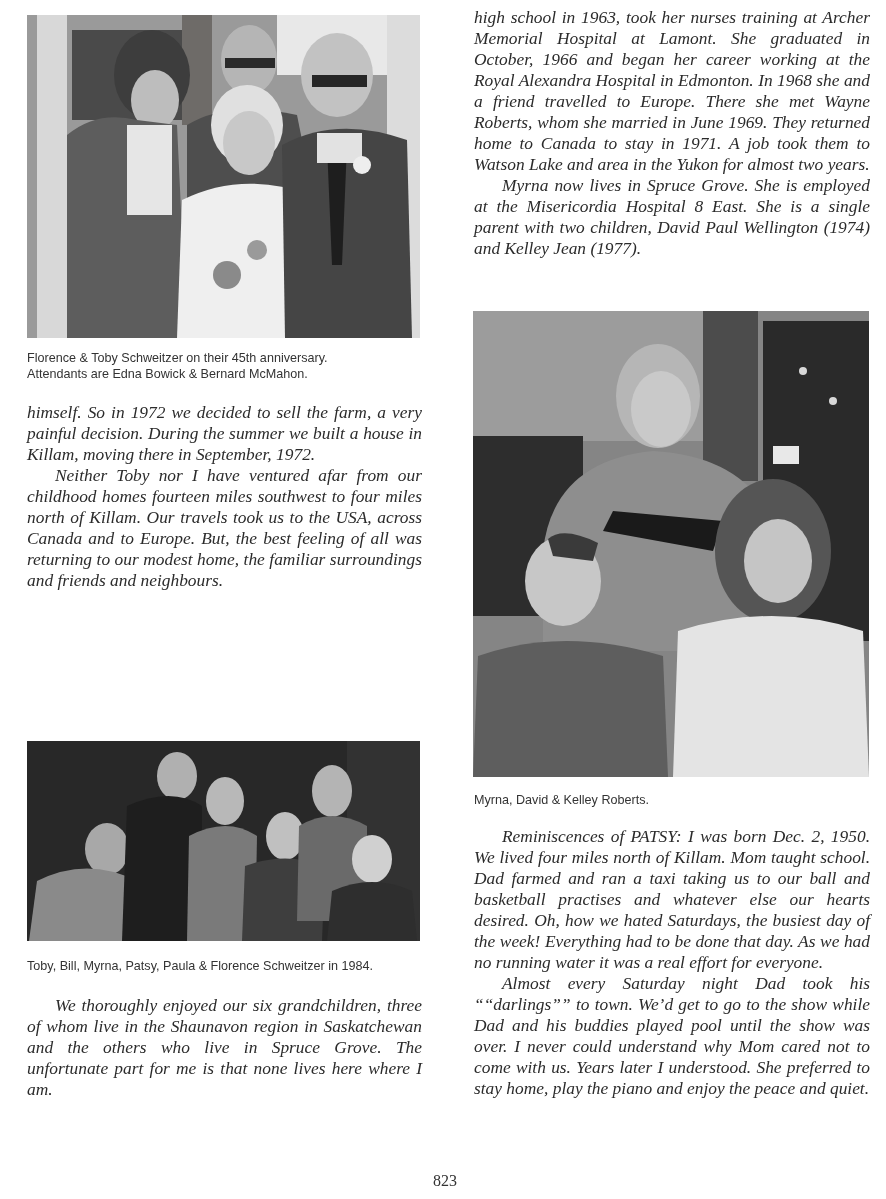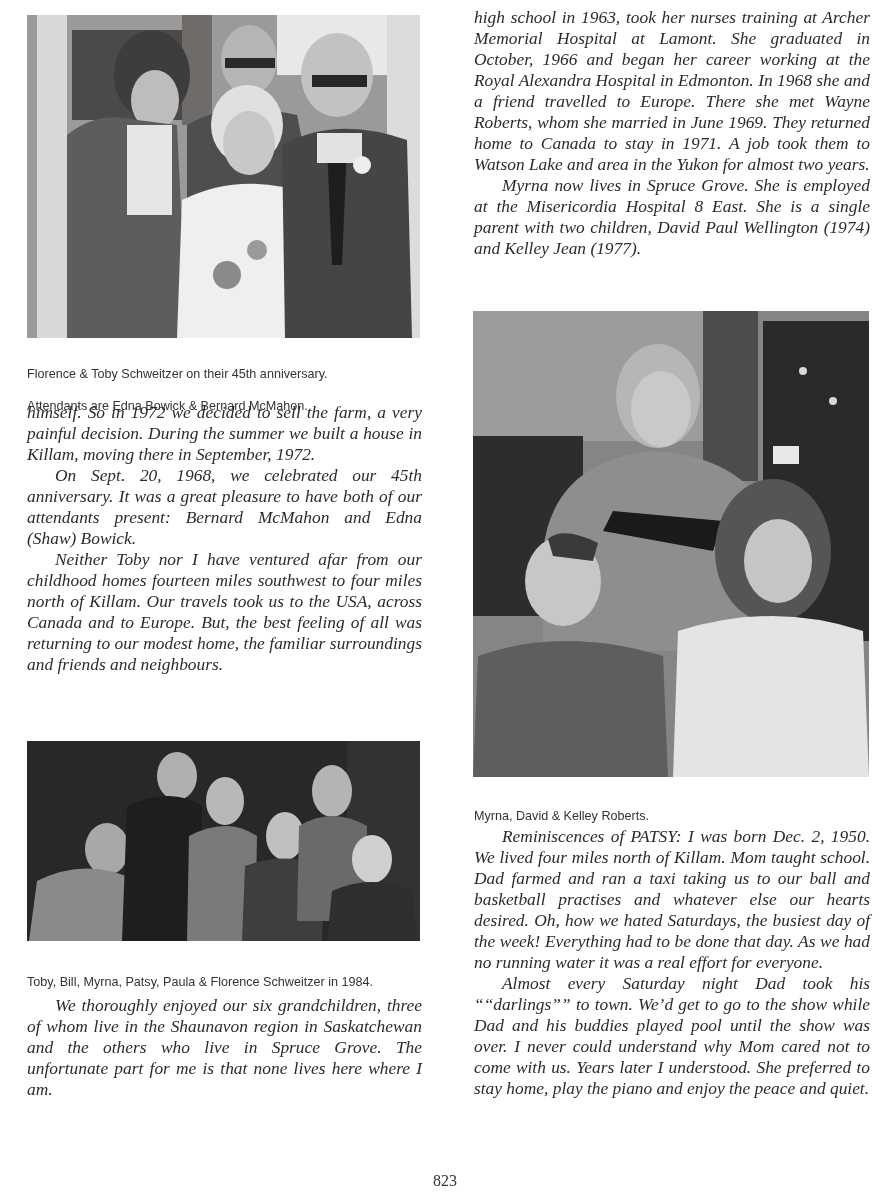--- a/index.html
+++ b/index.html
@@ -22,21 +22,21 @@
     }
     .photo svg { display: block; width: 100%; height: 100%; }
     .caption {
       position: absolute;
       font-family: "Liberation Sans", "DejaVu Sans", sans-serif;
       font-size: 12.6px;
       line-height: 16px;
       color: #333;
       text-align: justify;
     }
-    .caption span { display: block; margin-top: 16px; }
+    .caption span { display: block; }
     .text-block {
       position: absolute;
       font-size: 17.4px;
       line-height: 21px;
       color: #2b2b2b;
       text-align: justify;
       text-align-last: left;
       letter-spacing: 0px;
       font-style: italic;
     }
@@ -90,21 +90,20 @@
     <circle cx="335" cy="150" r="9" fill="#eeeeee"></circle>
   </svg>
 </div>
 <div class="caption" style="left:27px; top:350px; width:394px;">
   <span>Florence &amp; Toby Schweitzer on their 45th anniversary.</span>
   <span>Attendants are Edna Bowick &amp; Bernard McMahon.</span>
 </div>
 
 <div class="text-block" style="left:27px; top:402px; width:395px;">
   <p>himself. So in 1972 we decided to sell the farm, a very painful decision. During the summer we built a house in Killam, moving there in September, 1972.</p>
-  <p class="indent">On Sept. 20, 1968, we celebrated our 45th anniversary. It was a great pleasure to have both of our attendants present: Bernard McMahon and Edna (Shaw) Bowick.</p>
   <p class="indent">Neither Toby nor I have ventured afar from our childhood homes fourteen miles southwest to four miles north of Killam. Our travels took us to the USA, across Canada and to Europe. But, the best feeling of all was returning to our modest home, the familiar surroundings and friends and neighbours.</p>
 </div>
 
 <div class="photo" style="left:27px; top:741px; width:393px; height:200px; background:#262626;">
   <svg viewBox="0 0 393 200" preserveAspectRatio="none">
     <rect x="0" y="0" width="393" height="200" fill="#282828"></rect>
     <rect x="320" y="0" width="73" height="200" fill="#323232"></rect>
 
     <ellipse cx="80" cy="108" rx="22" ry="26" fill="#a8a8a8"></ellipse>
     <path d="M2 200 L10 140 Q60 115 110 140 L125 200 Z" fill="#8a8a8a"></path>

